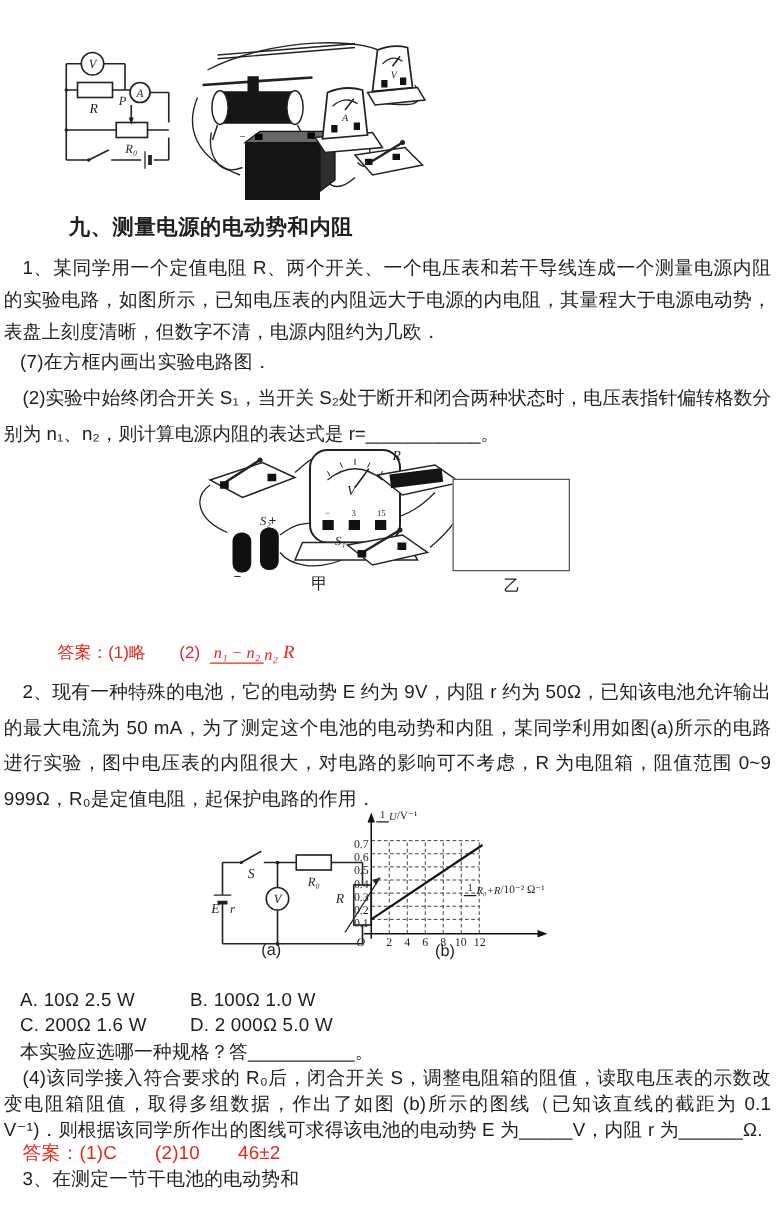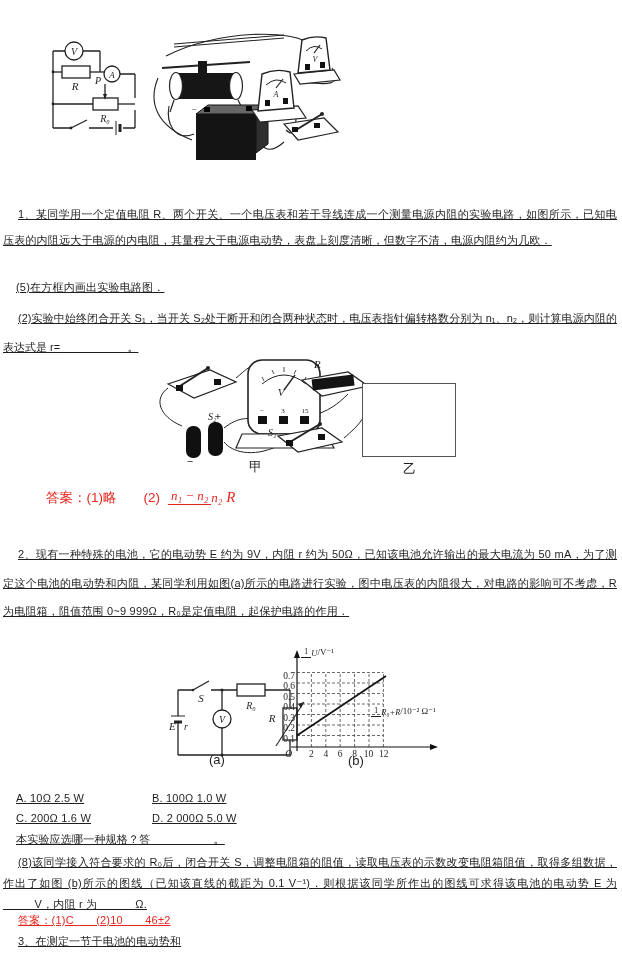--- a/index.html
+++ b/index.html
@@ -2,29 +2,29 @@
 <html><head>
 <meta charset="utf-8">
 <style>
   html,body{margin:0;padding:0;background:#ffffff;}
   #doc{
     position:relative;width:622px;height:969px;background:#ffffff;
     font-family:"Liberation Sans","DejaVu Sans",sans-serif;
     color:#1f1f1f;overflow:hidden;
   }
   .abs{position:absolute;}
-  .body-text{font-size:11px;text-align:justify;letter-spacing:0.2px;text-decoration:underline;}
+  .body-text{font-size:15px;text-align:justify;letter-spacing:0.2px;}
   .indent{text-indent:15px;}
   .heading{font-size:17px;font-weight:bold;letter-spacing:0.5px;}
   .red{color:#e8261f;}
   .serif-it{font-family:"Liberation Serif","DejaVu Serif",serif;font-style:italic;}
   .frac{display:inline-flex;align-items:center;vertical-align:middle;line-height:1.05;}
   .frac .num{border-bottom:1px solid currentColor;padding:0 3px 1px 3px;}
   .frac .den{padding-top:1px;}
-  .ans-row{display:flex;align-items:flex-start;font-size:13.5px;}
+  .ans-row{display:flex;align-items:flex-end;font-size:13.5px;}
   .ans-frac{font-size:13px;margin:0 4px 0 8px;}
   .axis-label{display:flex;align-items:center;font-size:9px;font-family:"Liberation Serif","DejaVu Serif",serif;}
   .axis-label .frac{font-size:8.5px;}
   svg text{font-family:"Liberation Serif","DejaVu Serif",serif;fill:#1f1f1f;}
   svg .it{font-style:italic;}
   .caption{font-size:13px;}
   .yi-box{border:1.5px solid #555;background:#fff;}
   .blankline{letter-spacing:0;}
 </style>
 </head>
@@ -115,23 +115,24 @@
 
     <g>
       <polygon points="138,102 178,96 192,110 152,118" fill="#fff" stroke="#222" stroke-width="1.2"></polygon>
       <path d="M150 108 L176 92" stroke="#222" stroke-width="2"></path>
       <circle cx="176" cy="92" r="2" fill="#222"></circle>
       <rect x="146" y="105" width="6" height="5" fill="#111"></rect>
       <rect x="168" y="101" width="6" height="5" fill="#111"></rect>
     </g>
   </svg>
 
+  <div class="abs heading" style="left:55px;top:170px;">九、测量电源的电动势和内阻</div>
 
   <div class="abs body-text indent" style="left:3px;top:202px;width:614px;line-height:25.7px;">1、某同学用一个定值电阻 R、两个开关、一个电压表和若干导线连成一个测量电源内阻的实验电路，如图所示，已知电压表的内阻远大于电源的内电阻，其量程大于电源电动势，表盘上刻度清晰，但数字不清，电源内阻约为几欧．</div>
-  <div class="abs body-text" style="left:16px;top:280px;">(5)在方框内画出实验电路图．</div>
+  <div class="abs body-text" style="left:16px;top:280px;">(7)在方框内画出实验电路图．</div>
   <div class="abs body-text indent blankline" style="left:3px;top:304px;width:614px;line-height:29px;">(2)实验中始终闭合开关 S₁，当开关 S₂处于断开和闭合两种状态时，电压表指针偏转格数分别为 n₁、n₂，则计算电源内阻的表达式是 r=___________。</div>
 
   <svg class="abs" style="left:152px;top:354px;" width="224" height="112" viewBox="0 0 224 112">
     <g stroke="#222" stroke-width="1" fill="none">
       <path d="M16 34 C 2 44, 6 62, 30 72"></path>
       <path d="M84 24 C 94 16, 96 12, 104 12"></path>
       <path d="M72 74 C 88 62, 92 66, 106 63"></path>
       <path d="M158 62 C 176 58, 186 50, 196 40"></path>
       <path d="M216 32 C 222 58, 206 72, 192 84"></path>
       <path d="M126 92 C 100 104, 80 98, 72 88"></path>
@@ -270,18 +271,18 @@
     </span>
     <span>/10⁻² Ω⁻¹</span>
   </div>
   <div class="abs caption" style="left:348px;top:753px;">(b)</div>
 
   <div class="abs body-text" style="left:16px;top:792px;">A. 10Ω  2.5 W</div>
   <div class="abs body-text" style="left:152px;top:792px;">B. 100Ω  1.0 W</div>
   <div class="abs body-text" style="left:16px;top:812px;">C. 200Ω  1.6 W</div>
   <div class="abs body-text" style="left:152px;top:812px;">D. 2 000Ω  5.0 W</div>
   <div class="abs body-text" style="left:16px;top:832px;">本实验应选哪一种规格？答__________。</div>
-  <div class="abs body-text indent" style="left:3px;top:852px;width:614px;line-height:21px;">(8)该同学接入符合要求的 R₀后，闭合开关 S，调整电阻箱的阻值，读取电压表的示数改变电阻箱阻值，取得多组数据，作出了如图 (b)所示的图线（已知该直线的截距为 0.1 V⁻¹)．则根据该同学所作出的图线可求得该电池的电动势 E 为_____V，内阻 r 为______Ω.</div>
+  <div class="abs body-text indent" style="left:3px;top:852px;width:614px;line-height:21px;">(4)该同学接入符合要求的 R₀后，闭合开关 S，调整电阻箱的阻值，读取电压表的示数改变电阻箱阻值，取得多组数据，作出了如图 (b)所示的图线（已知该直线的截距为 0.1 V⁻¹)．则根据该同学所作出的图线可求得该电池的电动势 E 为_____V，内阻 r 为______Ω.</div>
   <div class="abs body-text red" style="left:18px;top:913px;">答案：(1)C　　(2)10　　46±2</div>
 
   <div class="abs body-text" style="left:18px;top:934px;">3、在测定一节干电池的电动势和</div>
 
 </div>
 
 </body></html>

